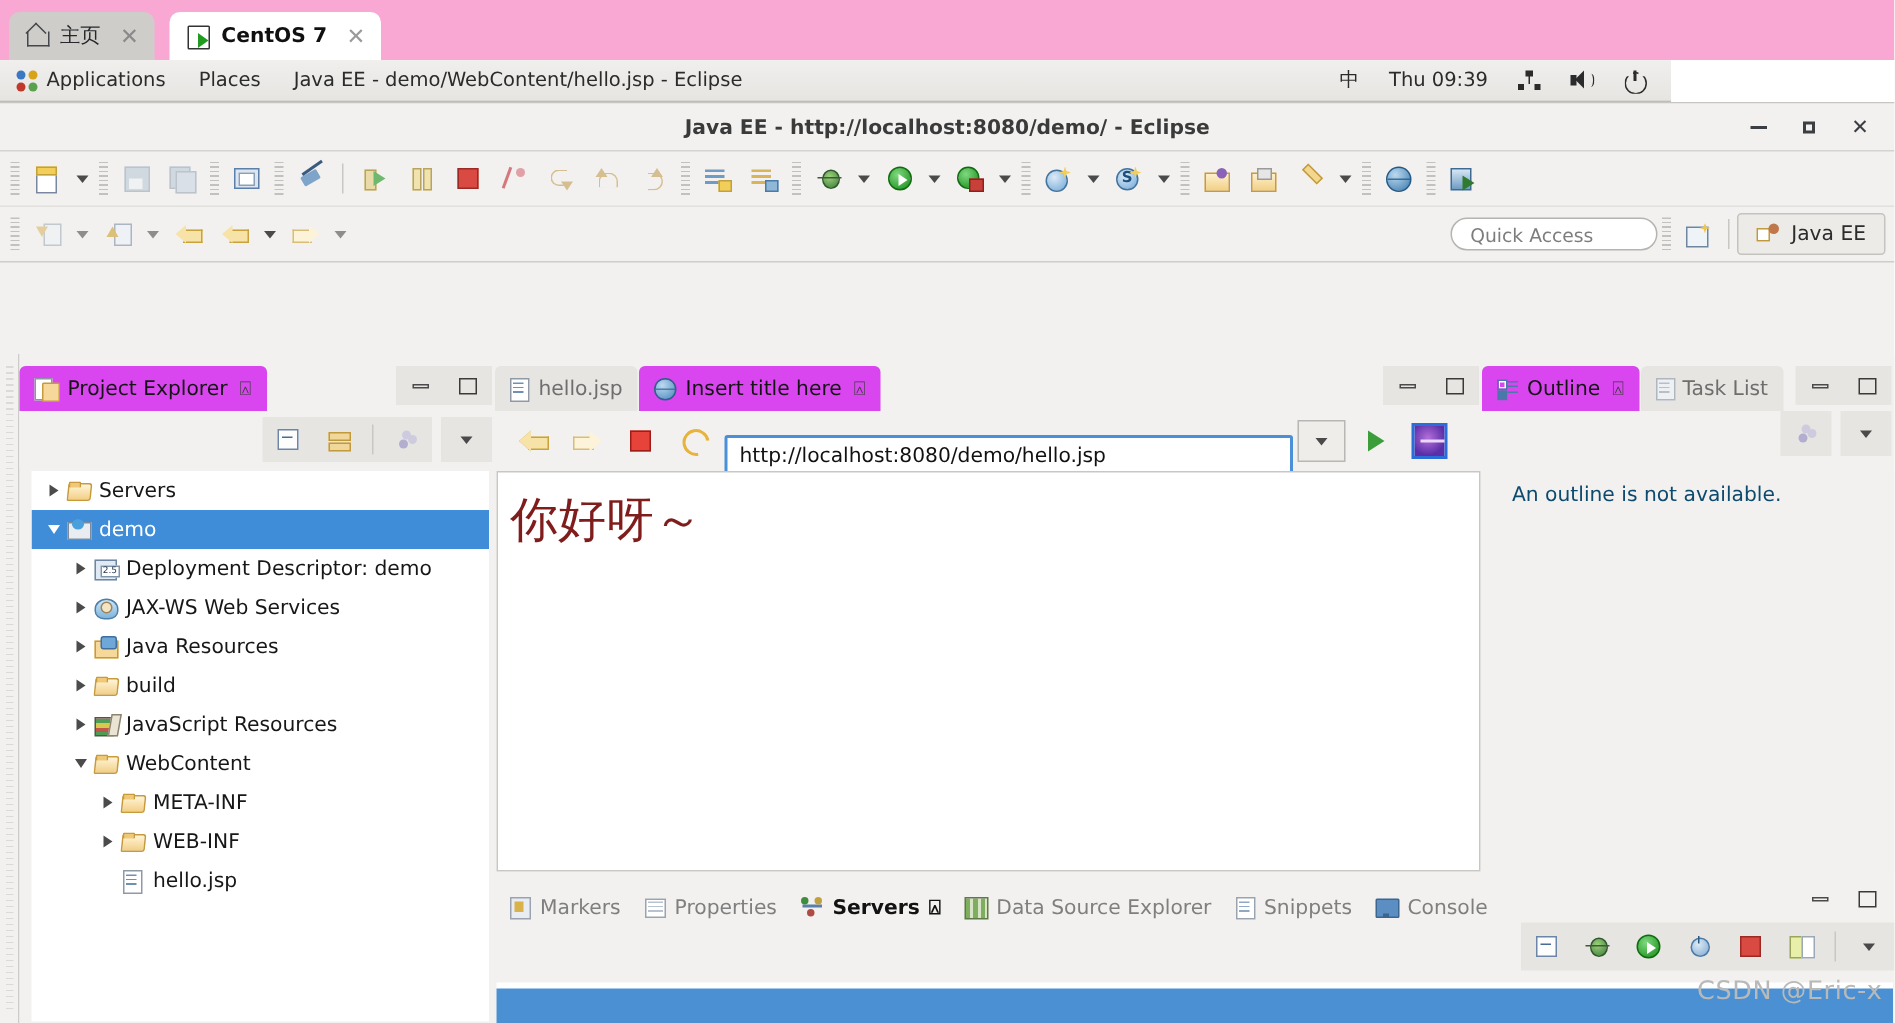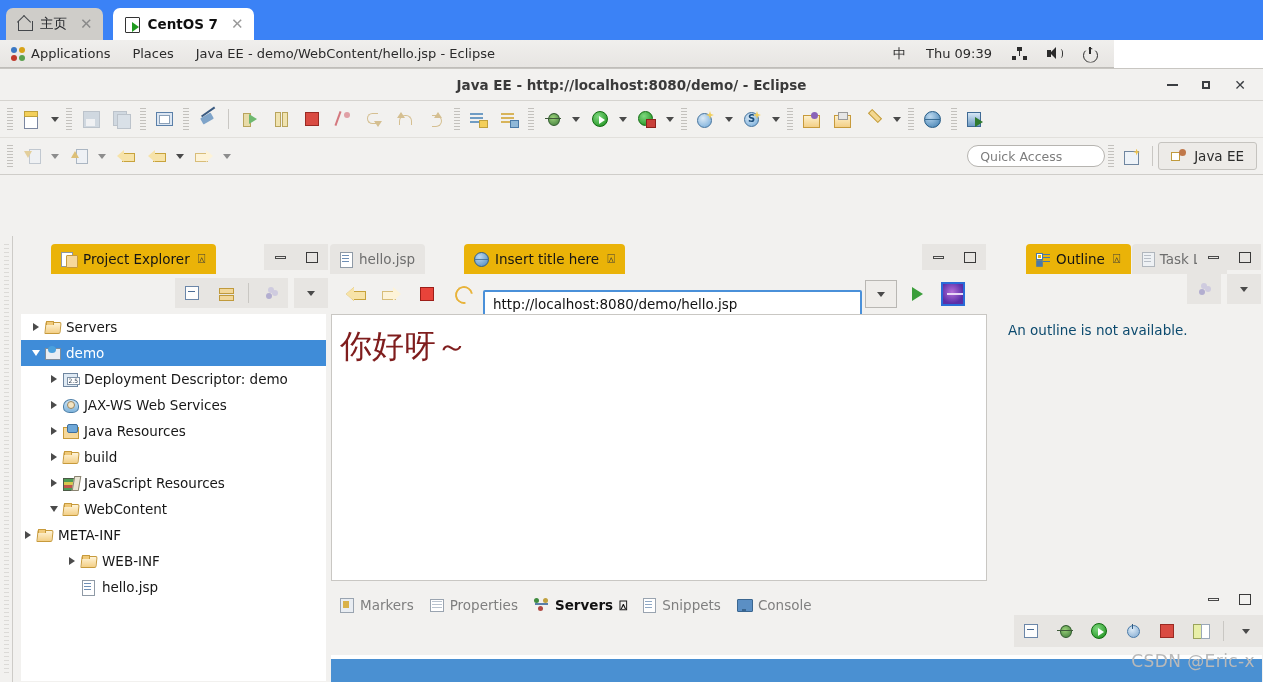--- a/index.html
+++ b/index.html
@@ -10,21 +10,21 @@
     font-family: "DejaVu Sans", "Liberation Sans", sans-serif;
     font-size: 13px;
     color: #1a1a1a;
     background: #ffffff;
   }
   #root { position: relative; width: 1263px; height: 682px; }
 
   
   .vm-tabstrip {
     position: absolute; left:0; top:0; width:1263px; height:40px;
-    background:#3b82f6;
+    background:#f9a8d4;
     display:flex; align-items:flex-end;
   }
   .vm-tab {
     height:32px; display:flex; align-items:center; gap:7px;
     padding:0 10px 0 12px; margin-left:6px;
     border-radius:7px 7px 0 0;
     font-size:13.5px;
     position:relative;
   }
   .vm-tab.inactive { background:#cfcdc9; color:#26282c; }
@@ -159,21 +159,21 @@
   .left-rail::before{ content:""; position:absolute; left:4px; top:8px; width:5px; height:430px;
     background: repeating-linear-gradient(to bottom,#c9c7c3 0 1px, transparent 1px 4px); opacity:.55;}
 
   
   .panel-tabs { height:38px; display:flex; align-items:flex-end; position:relative; }
   .ptab {
     height:30px; display:flex; align-items:center; gap:6px; padding:0 10px;
     font-size:13.5px; background:#e7e5e2; color:#6e6e6e; border-radius:4px 4px 0 0;
     margin-right:1px;
   }
-  .ptab.active { background:#eab308; color:#151515;margin-left:38px; }
+  .ptab.active { background:#d946ef; color:#151515; }
   .ptab .xmark { font-size:13px; color:#3b3b3b; margin-left:2px; }
   .panel-ctrls { position:absolute; right:2px; bottom:4px; display:flex; align-items:center; background:#e7e5e2;}
   .pc { width:32px;height:26px; display:flex;align-items:center;justify-content:center;}
   .pc .minbar{width:11px;height:3px;border:1px solid #4a4a4a;background:transparent;}
   .pc .maxbox{width:12px;height:11px;border:1.6px solid #3a3a3a;position:relative;}
   .pc .maxbox::before{content:"";position:absolute;left:-1px;top:-1px;width:12px;height:3px;border:1px solid #3a3a3a;border-bottom:none;background:#3a3a3a;opacity:.0;}
 
   
   .proj-panel { position:absolute; left:13px; top:0; width:317px; height:447px; background:#f2f1ef; }
   .pe-toolbar { height:38px; display:flex; align-items:center; justify-content:flex-end; padding-right:2px;
@@ -792,21 +792,21 @@
             </div>
             <div class="trow" style="padding-left: 26px;">
               <span class="twist">
                 <span class="tri-d"></span>
               </span>
               <span class="ticon">
                 <span class="folder open"></span>
               </span>
               <span class="tlabel">WebContent</span>
             </div>
-            <div class="trow" style="">
+            <div class="trow" style="padding-left: 44px;">
               <span class="twist">
                 <span class="tri-r"></span>
               </span>
               <span class="ticon">
                 <span class="folder open"></span>
               </span>
               <span class="tlabel">META-INF</span>
             </div>
             <div class="trow" style="padding-left: 44px;">
               <span class="twist">
@@ -926,20 +926,24 @@
           <div class="bp-tab">
             <span class="props-ico"></span>
             <span>Properties</span>
           </div>
           <div class="bp-tab active">
             <span class="servers-ico"></span>
             <span>Servers</span>
             <span class="xmark">⍓</span>
           </div>
           <div class="bp-tab">
+            <span class="dse-ico"></span>
+            <span>Data Source Explorer</span>
+          </div>
+          <div class="bp-tab">
             <span class="snip-ico"></span>
             <span>Snippets</span>
           </div>
           <div class="bp-tab">
             <span class="cons-ico"></span>
             <span>Console</span>
           </div>
           <div class="bp-ctrls">
             <div class="pc" style="height:32px">
                 <span class="minbar"></span>

